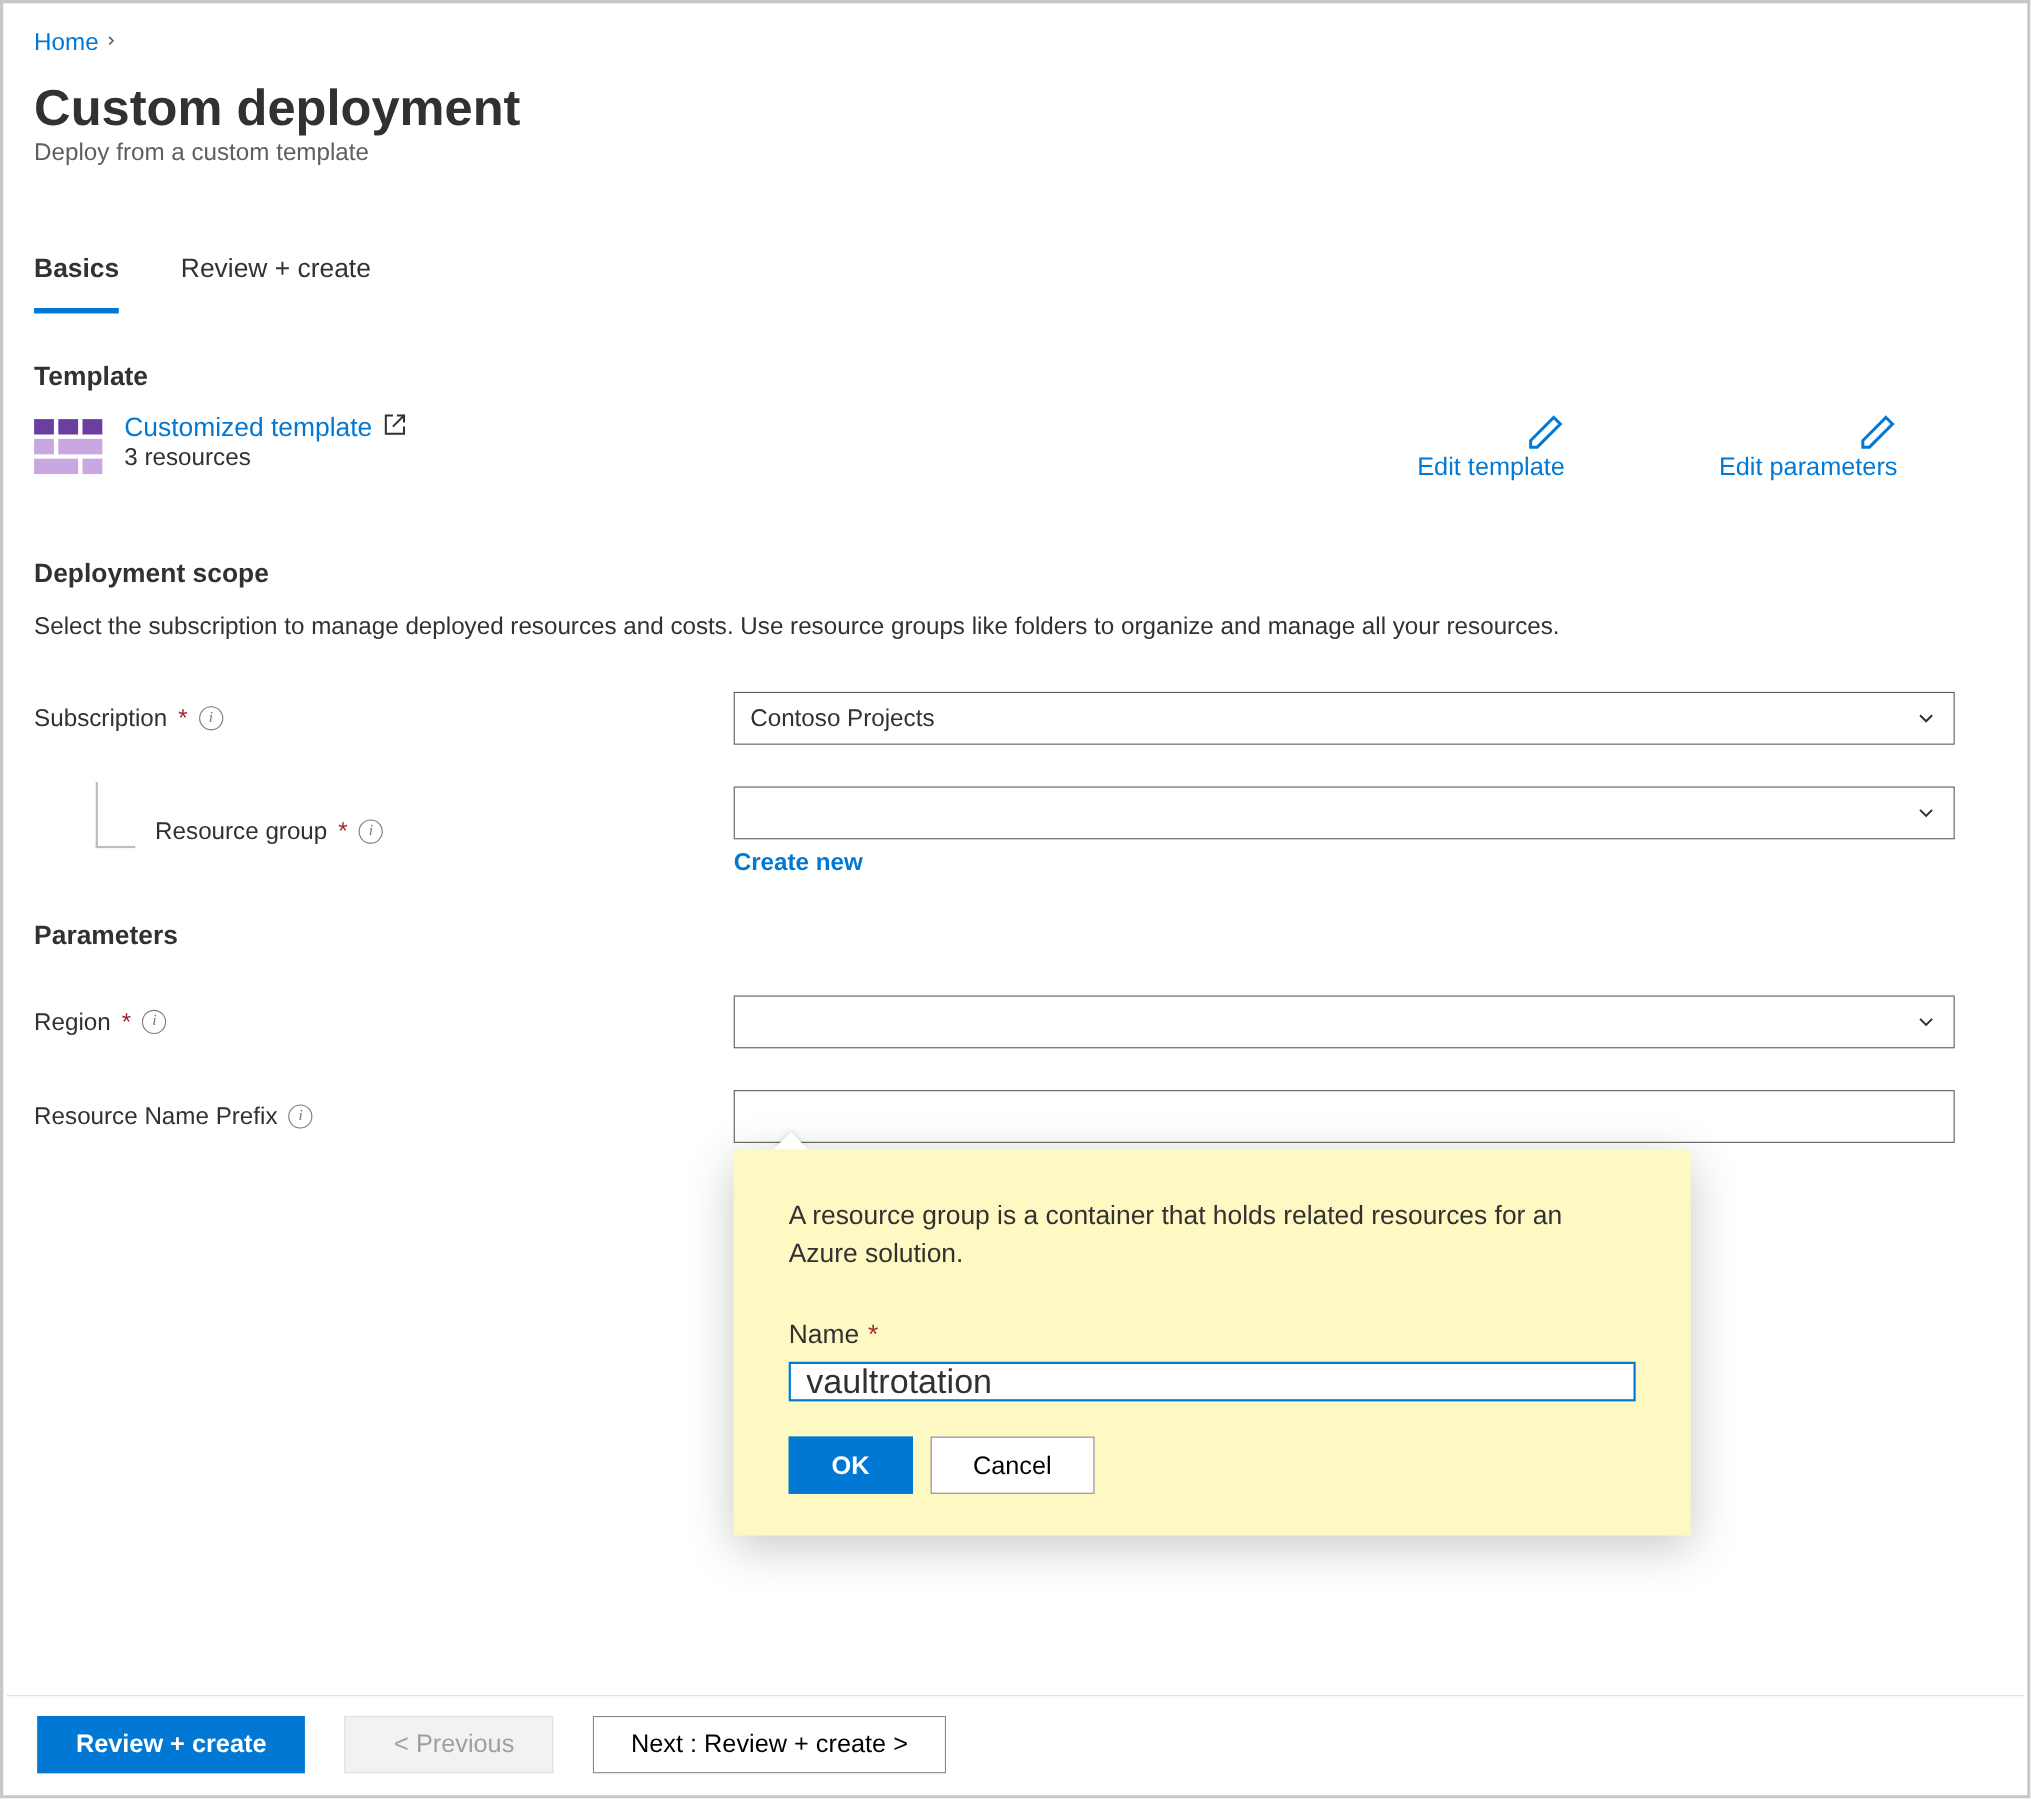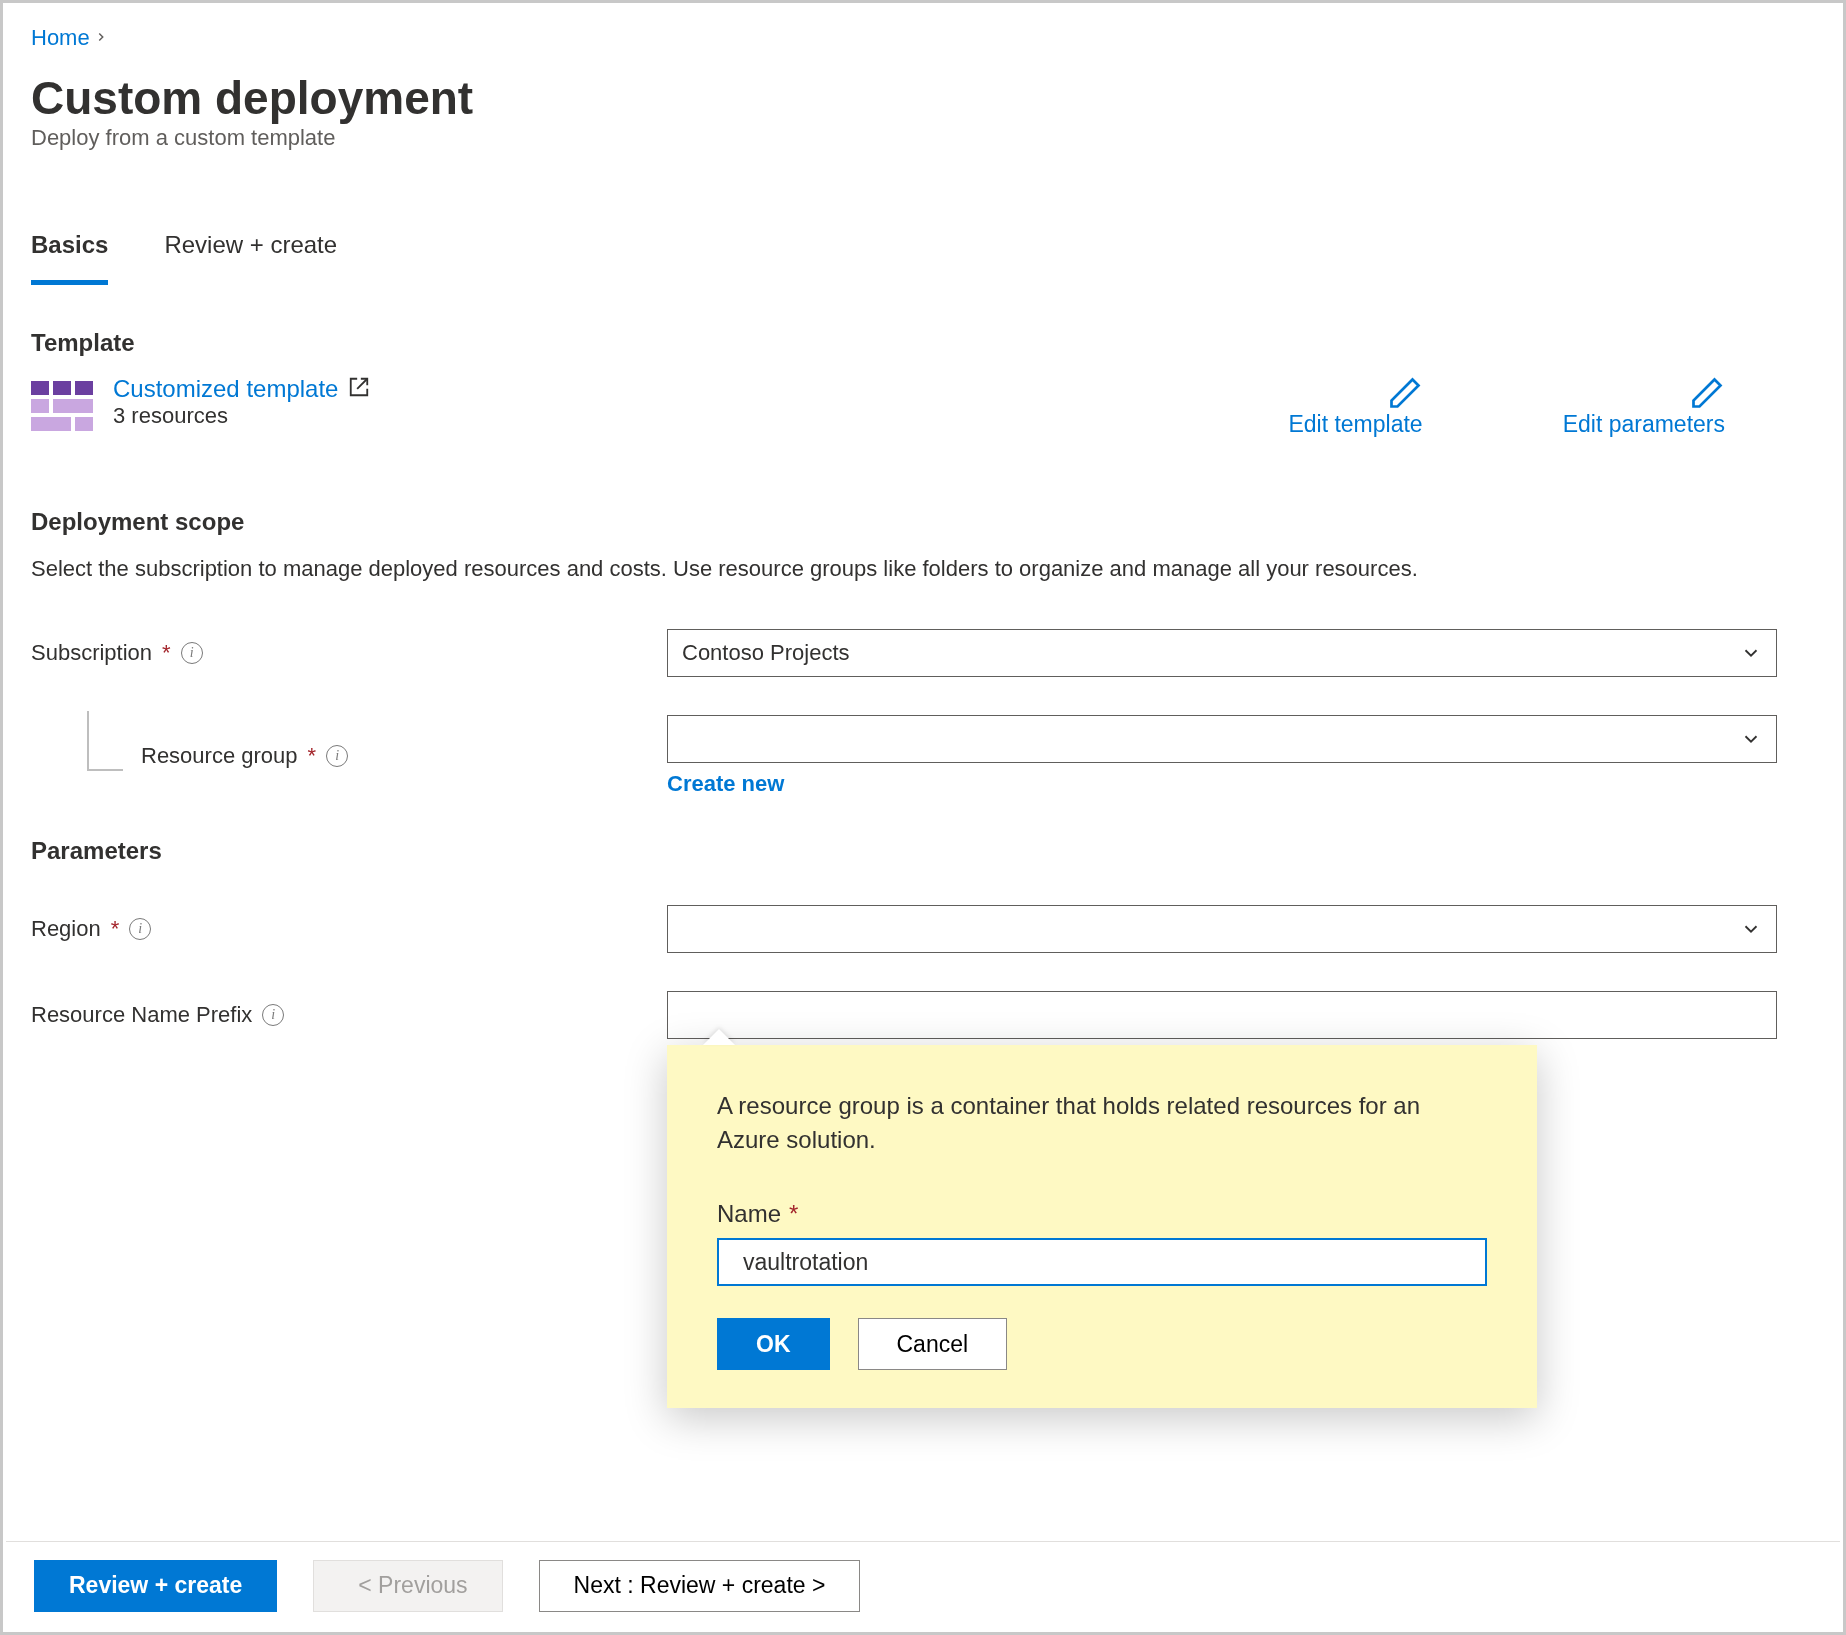--- a/index.html
+++ b/index.html
@@ -238,31 +238,31 @@
     line-height: 1.4;
   }
   .popover-label {
     font-size: 24px;
     margin-bottom: 10px;
     display: flex;
     gap: 8px;
   }
   .popover-input {
     width: 100%;
-    height: 48px;
+    height: 36px;
     border: 2.5px solid #0078d4;
-    padding: 0 24px;
-    font-size: 23px;
+    padding: 0 14px;
+    font-size: 31px;
     color: #323130;
     outline: none;
     margin-bottom: 32px;
   }
   .popover-buttons {
     display: flex;
-    gap: 28px;
+    gap: 16px;
   }
   .btn {
     height: 52px;
     padding: 0 38px;
     font-size: 23px;
     cursor: pointer;
     border: 1.5px solid #8a8886;
     background: #fff;
   }
   .btn.primary {

